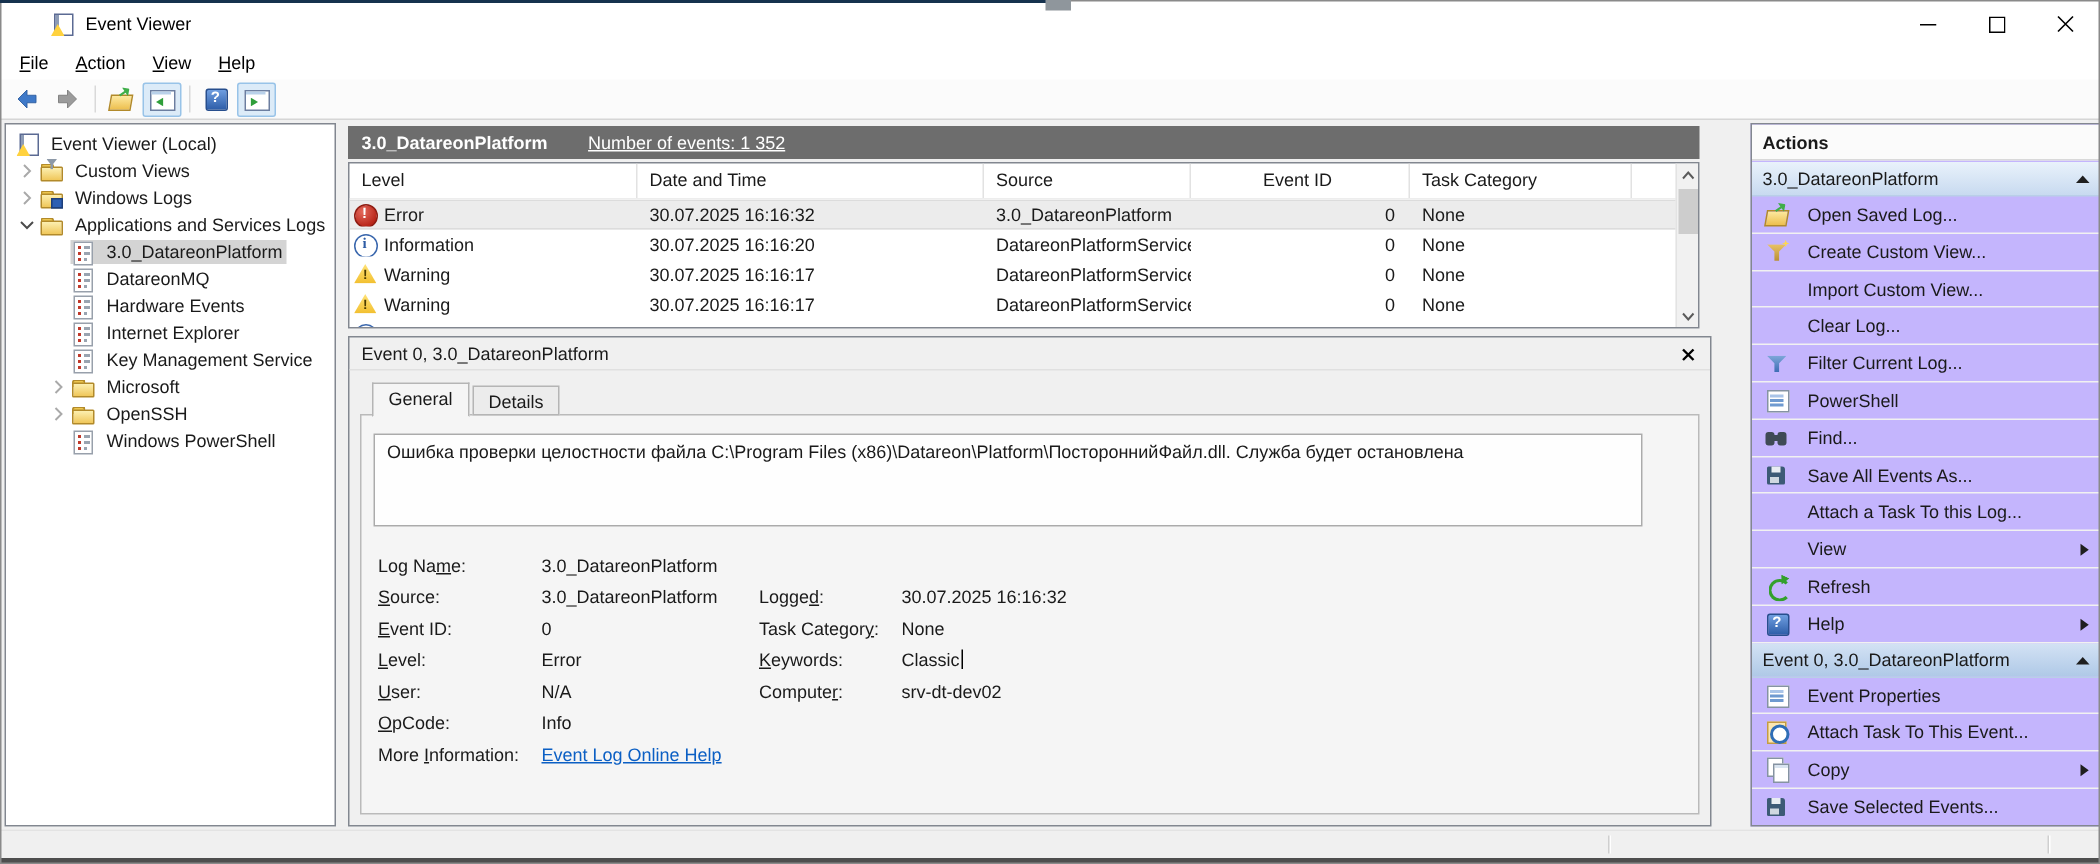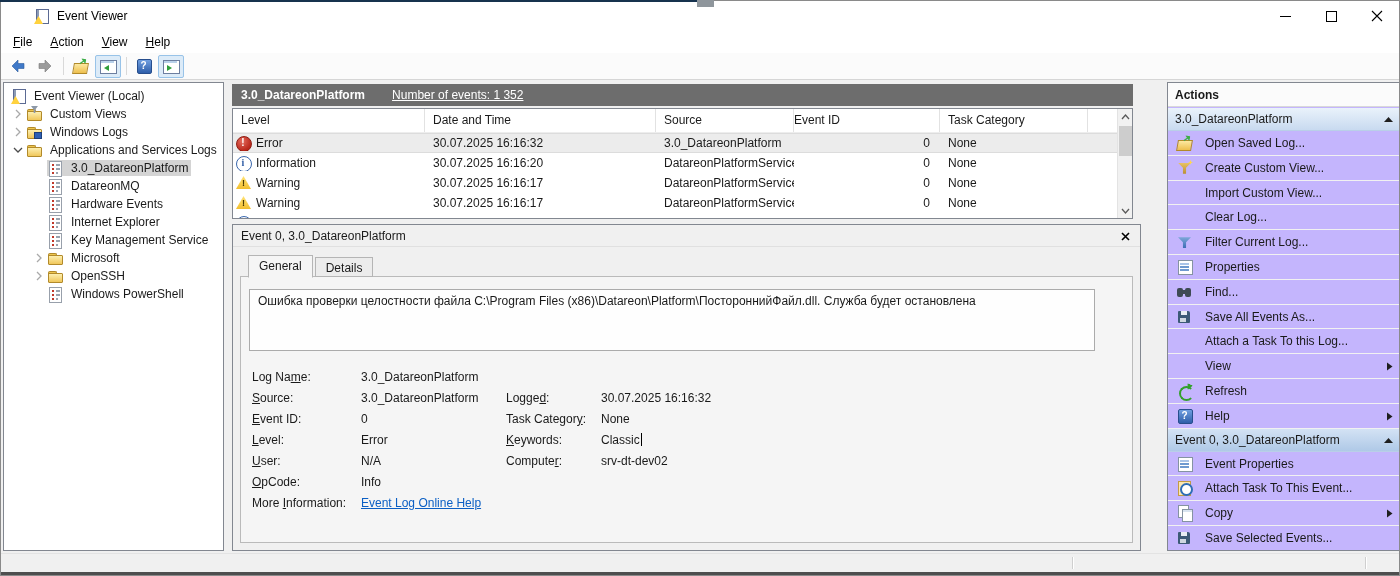--- a/index.html
+++ b/index.html
@@ -93,21 +93,21 @@
   .log-header .lh-count { margin-left:27px;text-decoration:underline; }
 
   
   .event-table { position:absolute; left:232px; top:28px; width:901px; height:111px; background:#fff; border:1px solid #828790; overflow:hidden; }
   .thead { display:flex; height:24px; border-bottom:1px solid #ededed; }
   .th { border-right:1px solid #e2e2e2; padding:4px 0 0 8px; color:#1a1a1a; }
   .trow { display:flex; height:20px; align-items:center; }
   .trow.selected { background:#ececec; box-shadow:inset 0 1px 0 #dcdcdc, inset 0 -1px 0 #dcdcdc; }
   .td { overflow:hidden; white-space:nowrap; }
   .w-level { width:192px; } .w-date { width:231px; } .w-src { width:138px; } .w-eid { width:146px; } .w-task { width:148px; }
-  .th.w-eid { text-align:left; padding-right:3px; padding-left:0; }
+  .th.w-eid { text-align:center; padding-right:3px; padding-left:0; }
   .td.w-eid { text-align:right; padding-right:10px; }
   .td.w-date, .td.w-src, .td.w-task { padding-left:8px; }
   .td.w-level { padding-left:3px; display:flex; align-items:center; }
   .td.w-level .ic { margin-right:4px; }
   .vscroll { position:absolute; right:0; top:0; bottom:0; width:15px; background:#f1f1f1; border-left:1px solid #e3e3e3; }
   .vs-up, .vs-dn { position:absolute; left:0; width:15px; height:15px; display:flex; align-items:center; justify-content:center; }
   .vs-up { top:0; } .vs-dn { bottom:0; }
   .vs-thumb { position:absolute; left:1px; width:13px; background:#cdcdcd; }
   .event-table .vs-thumb { top:17px; height:30px; }
 
@@ -463,21 +463,21 @@
             <svg width="11" height="9" viewBox="0 0 11 9">
               <path d="M1 7 L10 7 L5.5 2 Z" fill="#1f1f1f"></path>
             </svg>
           </span>
       </div>
       <div class="act-item"><span class="ic ic-open"></span><span>Open Saved Log...</span></div>
       <div class="act-item"><span class="ic ic-funnel-gold"></span><span>Create Custom View...</span></div>
       <div class="act-item"><span>Import Custom View...</span></div>
       <div class="act-item"><span>Clear Log...</span></div>
       <div class="act-item"><span class="ic ic-funnel-blue"></span><span>Filter Current Log...</span></div>
-      <div class="act-item"><span class="ic ic-props"></span><span>Properties</span></div>
+      <div class="act-item"><span class="ic ic-props"></span><span>PowerShell</span></div>
       <div class="act-item"><span class="ic ic-find"></span><span>Find...</span></div>
       <div class="act-item"><span class="ic ic-save"></span><span>Save All Events As...</span></div>
       <div class="act-item"><span>Attach a Task To this Log...</span></div>
       <div class="act-item"><span>View</span><span class="a-sub">
             <svg width="7" height="9" viewBox="0 0 7 9">
               <path d="M1 0.5 L6.5 4.5 L1 8.5 Z" fill="#1f1f1f"></path>
             </svg>
           </span></div>
       <div class="act-item"><span class="ic ic-refresh"></span><span>Refresh</span></div>
       <div class="act-item"><span class="ic ic-help"></span><span>Help</span><span class="a-sub">

